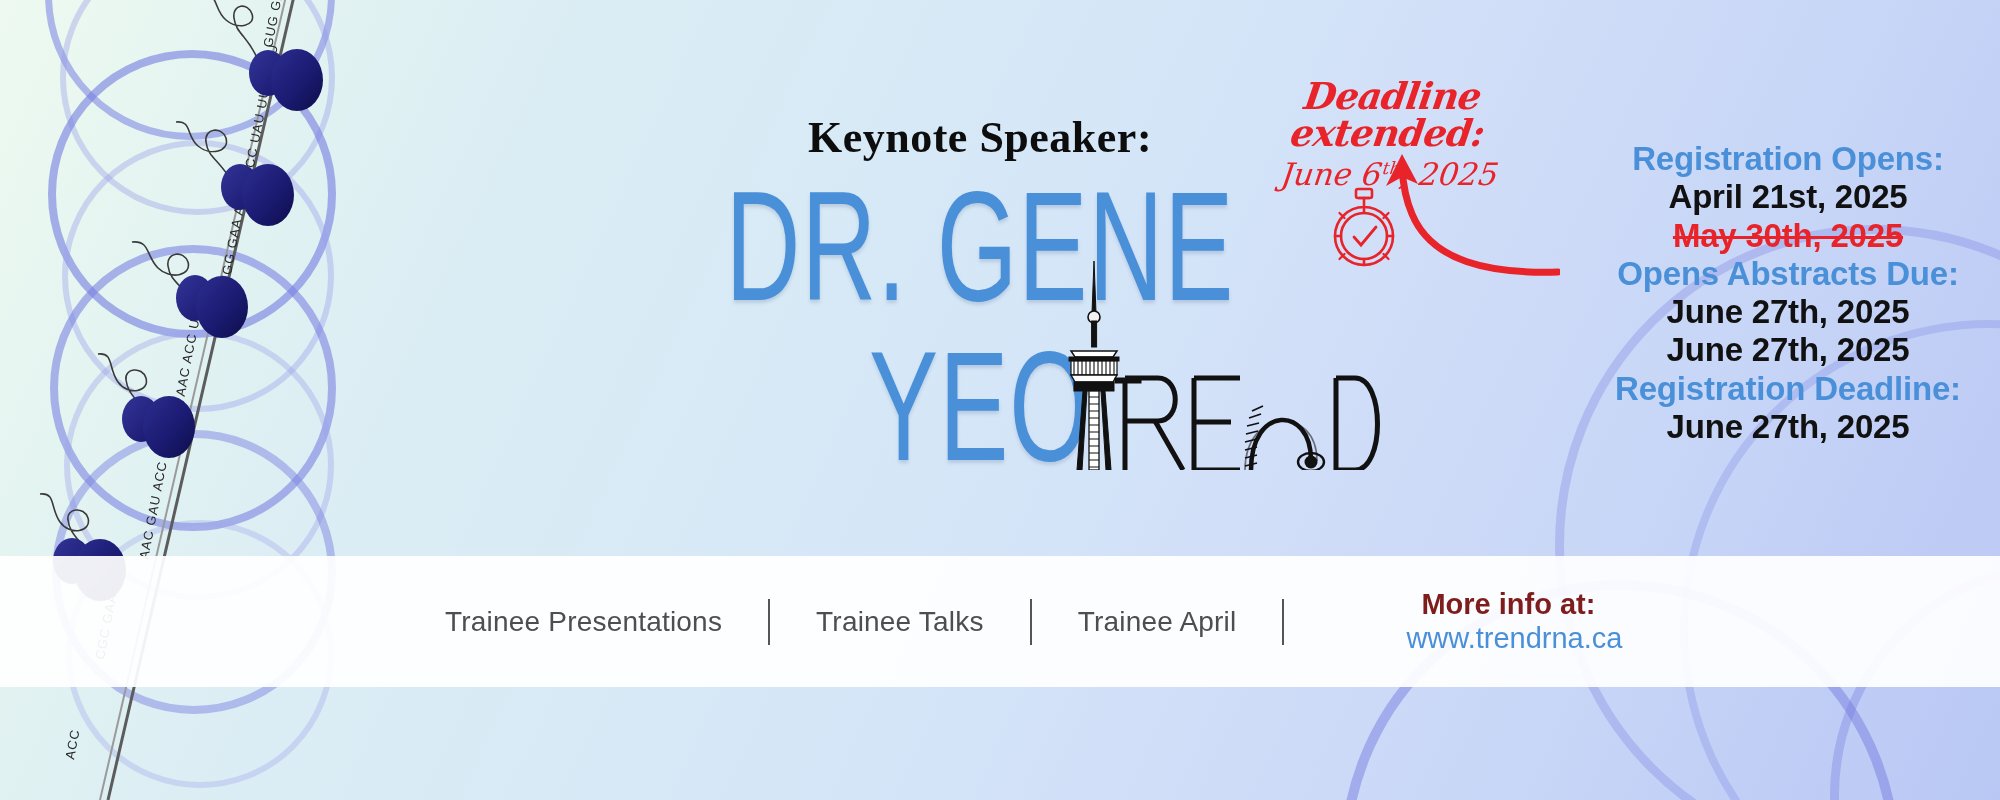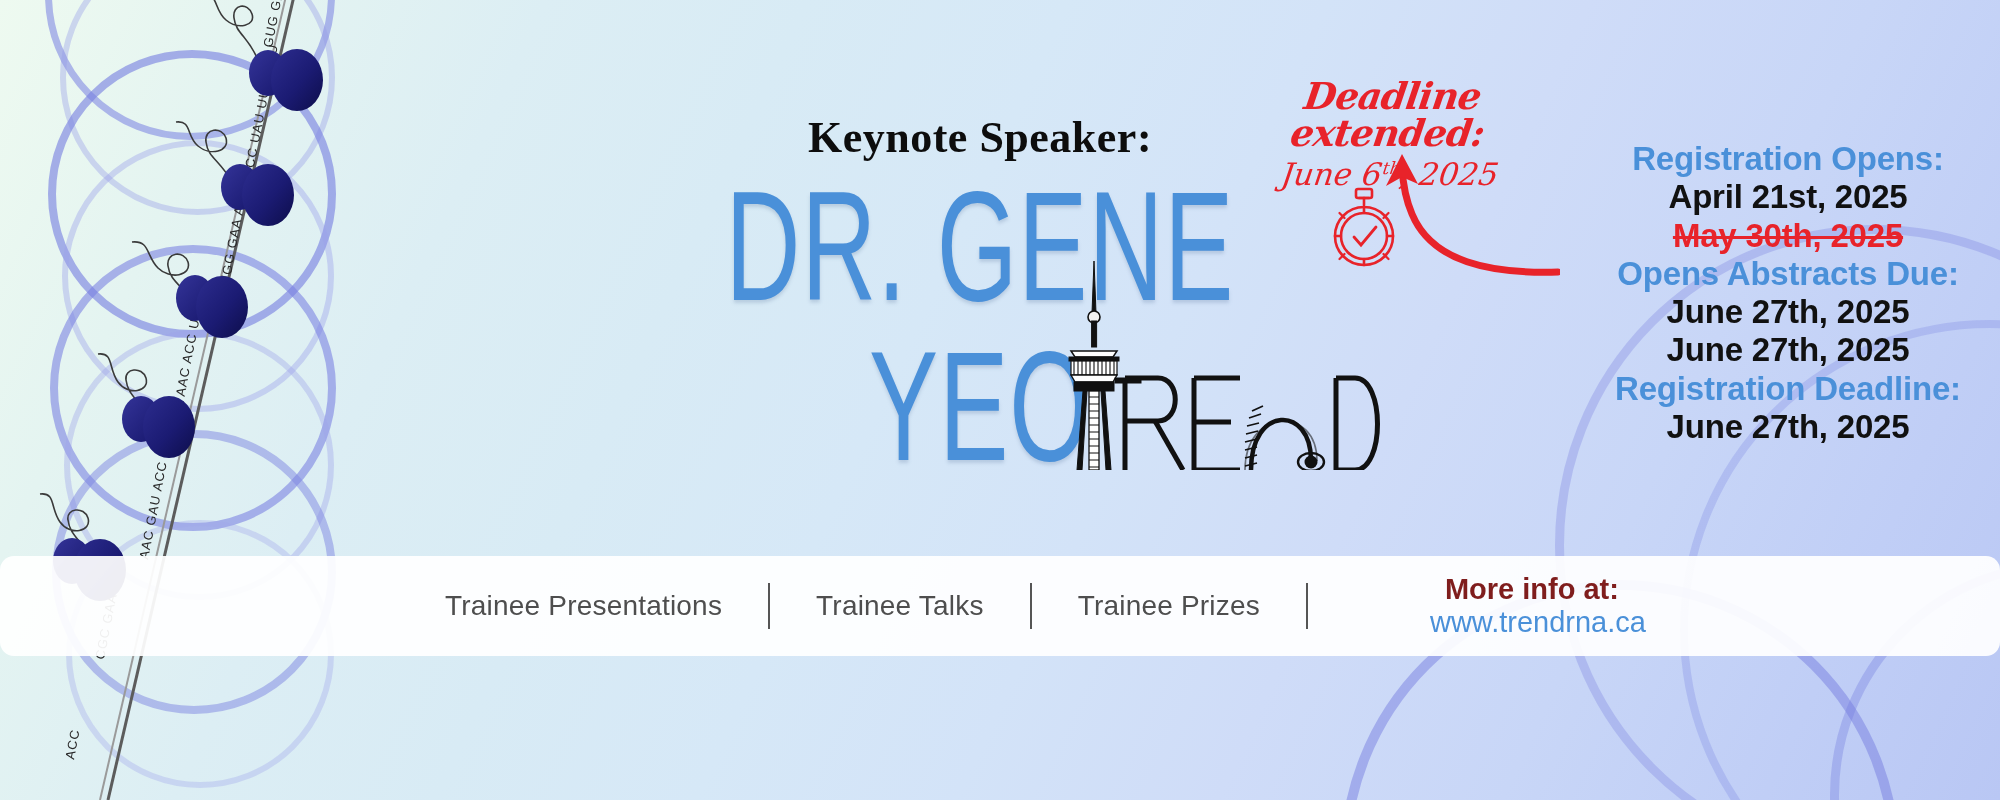--- a/index.html
+++ b/index.html
@@ -129,25 +129,24 @@
     text-decoration-thickness:3px;
   }
 
   
   #logo{ position:absolute; left:1055px; top:255px; width:330px; height:215px; }
 
   
   #white-bar{
     position:absolute;
     left:0; top:556px;
-    width:2000px; height:100px;
+    width:2000px; height:131px;
     background:rgba(255,255,255,.93);
     display:flex;
     align-items:center;
-    border-radius:14px;
   }
   #bar-inner{
     display:flex;
     align-items:center;
     margin-left:445px;
     gap:0;
   }
   .bar-item{
     font-size:28px;
     color:#4e4e4e;
@@ -363,21 +362,21 @@
 
   <div id="white-bar">
     <div id="bar-inner">
 
       <span class="bar-item">Trainee Presentations</span>
       <span class="bar-sep"></span>
 
       <span class="bar-item">Trainee Talks</span>
       <span class="bar-sep"></span>
 
-      <span class="bar-item">Trainee Prizes</span>
+      <span class="bar-item">Trainee April</span>
       <span class="bar-sep"></span>
 
       <div id="more-info">
         <div id="more-info-label">More info at:</div>
         <a id="more-info-url" href="#">www.trendrna.ca</a>
       </div>
     </div>
   </div>
 
 </div>

